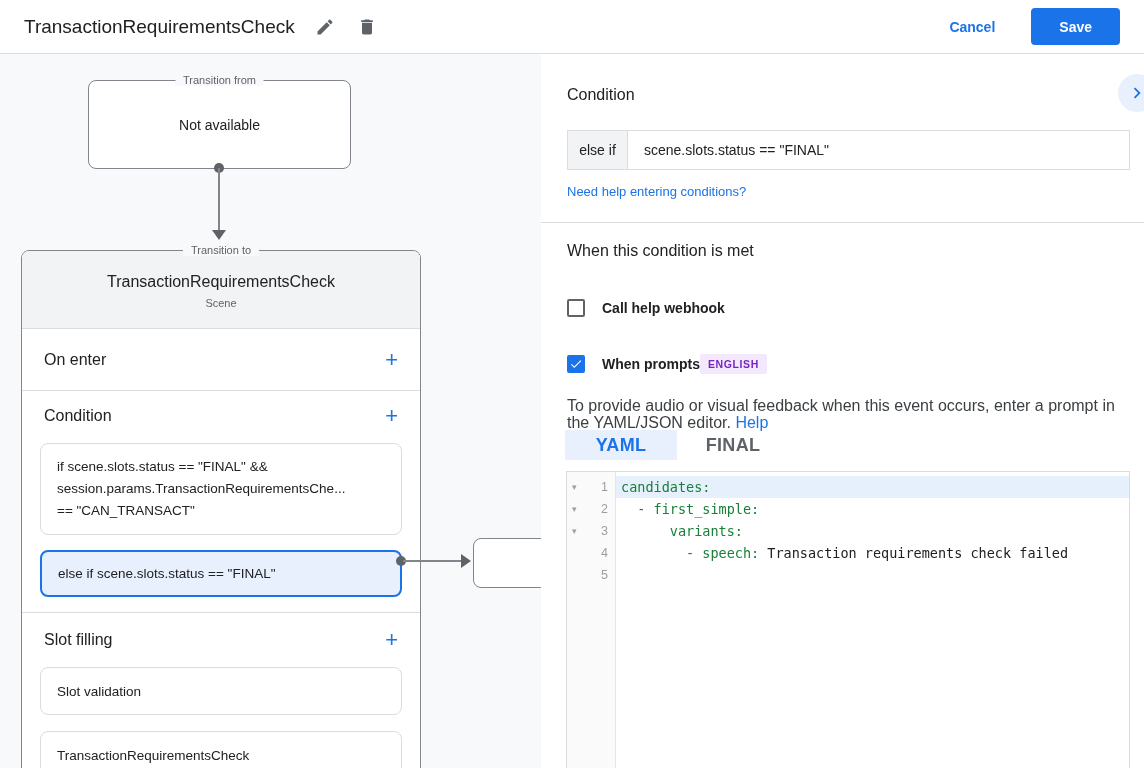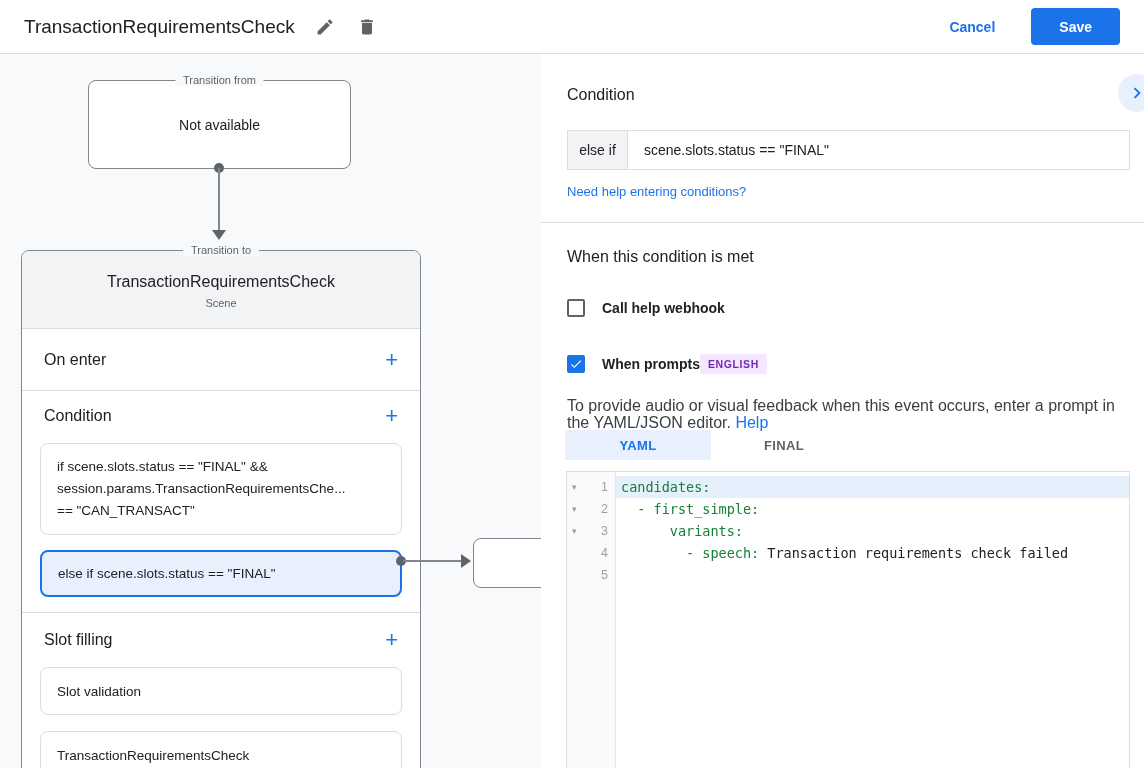--- a/index.html
+++ b/index.html
@@ -115,21 +115,21 @@
     width:61px; background:#f1f3f4; border:1px solid #dadce0;
     display:flex; align-items:center; justify-content:center;
     font-size:14px; color:#202124;
   }
   .cond-input {
     flex:1; background:#fff; border:1px solid #dadce0; border-left:none;
     display:flex; align-items:center; padding:0 16px; font-size:14px; color:#202124;
   }
   .help-link { position:absolute; left:26px; top:130px; font-size:13px; color:#1a73e8; cursor:pointer; }
   .panel-divider { position:absolute; left:0; right:0; top:168px; border-top:1px solid #dadce0; }
-  .met-heading { position:absolute; left:26px; top:194px; font-size:16px; color:#202124; }
+  .met-heading { position:absolute; left:26px; top:188px; font-size:16px; color:#202124; }
   .check-row { position:absolute; left:26px; display:flex; align-items:center; }
   .webhook-row { top:245px; }
   .prompts-row { top:300px; }
   .checkbox {
     width:18px; height:18px; border:2px solid #5f6368; border-radius:2px; background:#fff;
     cursor:pointer; flex:0 0 auto;
   }
   .checkbox-checked {
     width:18px; height:18px; border-radius:2px; background:#1a73e8; color:#fff;
     display:flex; align-items:center; justify-content:center; cursor:pointer; flex:0 0 auto;
@@ -140,22 +140,22 @@
     background:#f3e8fd; color:#7627bb; font-size:10.5px; font-weight:bold;
     letter-spacing:0.6px; padding:4px 8px; border-radius:2px;
   }
   .panel-desc {
     position:absolute; left:26px; top:343px; width:556px;
     font-size:16px; line-height:17px; color:#3c4043;
   }
   .inline-link { color:#1a73e8; cursor:pointer; }
   .tabs { position:absolute; left:24px; top:376px; display:flex; height:30px; }
   .tab {
-    width:146px; display:flex; align-items:center; justify-content:center;
-    font-size:13px; font-weight:bold; letter-spacing:0.3px; cursor:pointer; color:#5f6368;
+    width:112px; display:flex; align-items:center; justify-content:center;
+    font-size:18px; font-weight:bold; letter-spacing:0.3px; cursor:pointer; color:#5f6368;
   }
   .tab-active { background:#e8f0fe; color:#1a73e8; }
   
   .editor {
     position:absolute; left:25px; top:417px; width:564px; bottom:0;
     border:1px solid #dadce0; border-bottom:none; background:#fff;
   }
   .gutter-bg {
     position:absolute; left:0; top:0; bottom:0; width:49px;
     background:#fafafa; border-right:1px solid #e6e6e6;

